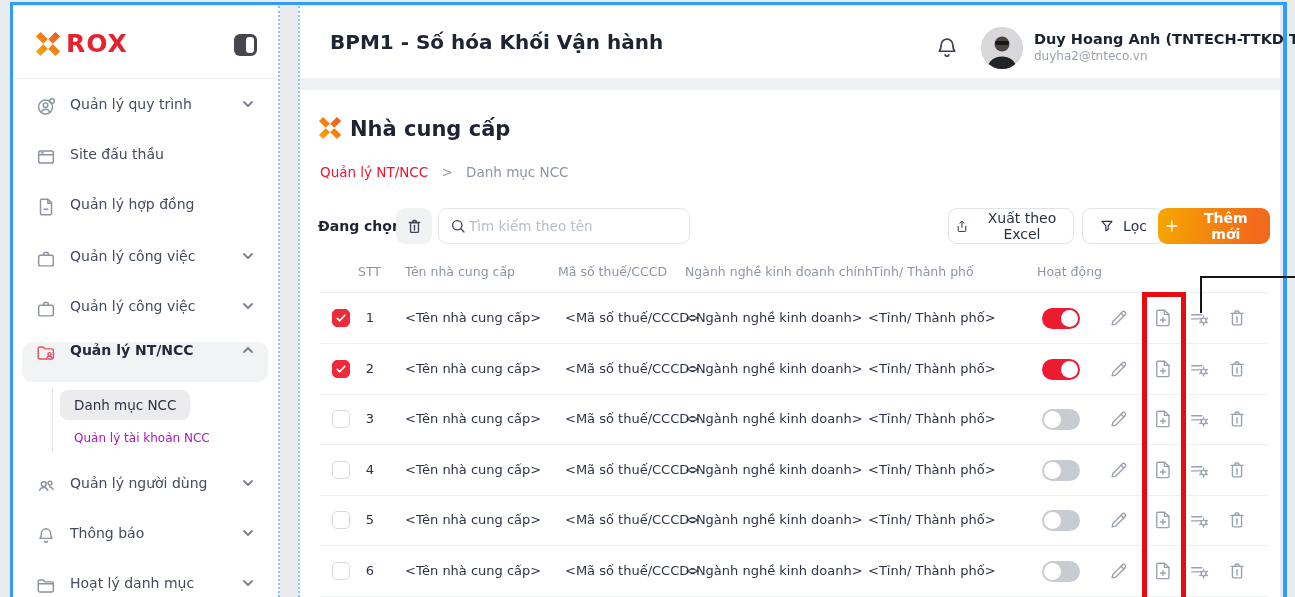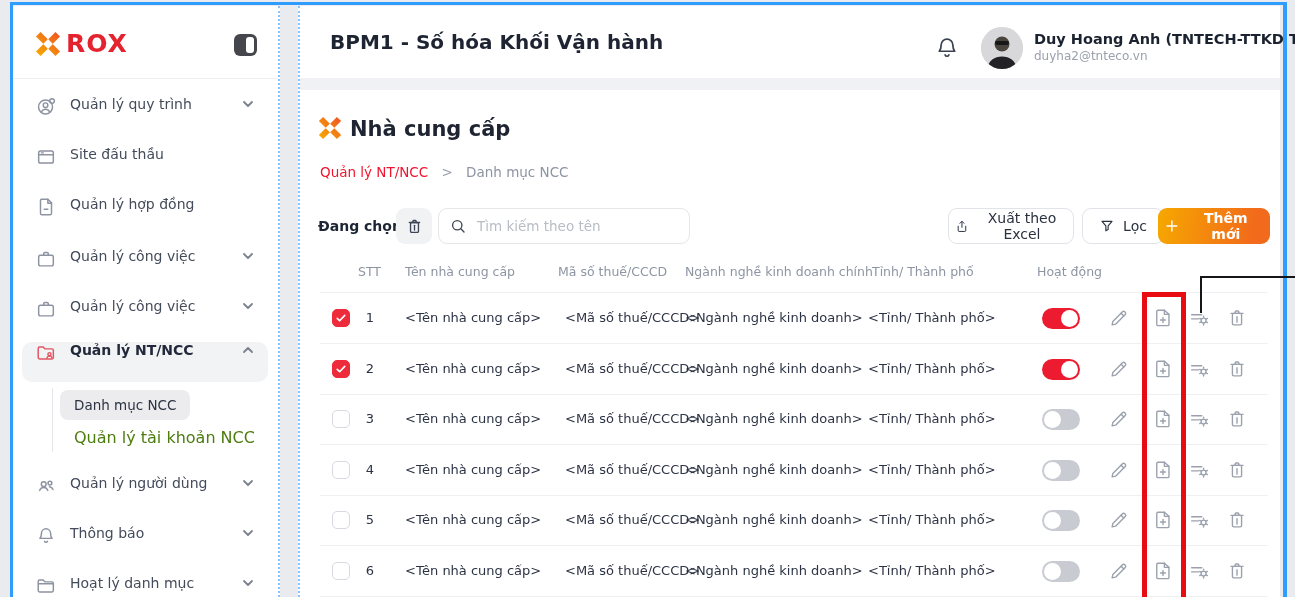--- a/index.html
+++ b/index.html
@@ -22,22 +22,22 @@
   .collapse-inner{position:absolute;right:3px;top:3px;bottom:3px;width:8px;background:#fff;border-radius:3px;}
   .side-divider{position:absolute;left:0;top:72px;width:100%;height:1px;background:#ededf0;}
   .nav-item{position:absolute;left:10px;right:10px;height:24px;display:flex;cursor:pointer;}
   .nav-item .nico{margin-left:13px;width:22px;height:22px;flex:none;}
   .nav-item .nlabel{margin-left:13px;font-size:14px;color:#444b5a;white-space:nowrap;}
   .nav-item .chev{margin-left:auto;margin-right:12px;width:16px;height:16px;flex:none;}
   .nav-item.active{top:336px;height:40px;background:#f2f3f5;border-radius:10px;}
   .nav-sub-line{position:absolute;left:40px;top:382px;width:1px;height:64px;background:#e4e6ea;}
   .nav-sub1{position:absolute;left:48px;top:384px;height:30px;line-height:30px;padding:0 14px;
     background:#ececee;border-radius:8px;font-size:13.5px;color:#2b3242;cursor:pointer;white-space:nowrap;}
-  .nav-sub2{position:absolute;left:62px;top:420px;height:24px;line-height:24px;font-size:16px;
-    color:#4d7c0f;cursor:pointer;white-space:nowrap;}
+  .nav-sub2{position:absolute;left:62px;top:420px;height:24px;line-height:24px;font-size:12px;
+    color:#a21caf;cursor:pointer;white-space:nowrap;}
   .ic{stroke:#8d93a0;fill:none;stroke-width:1.6;stroke-linecap:round;stroke-linejoin:round;}
   .ic-red{stroke:#e25563;}
   .chev path{stroke:#7b828e;stroke-width:1.8;fill:none;stroke-linecap:round;stroke-linejoin:round;}
 
   
   .main{position:absolute;left:298px;top:6px;width:982px;height:591px;background:#fff;
     border-left:2px dotted #85c4ff;box-sizing:border-box;z-index:5;}
   .app-title{position:absolute;left:30px;top:0;height:72px;line-height:72px;margin:0;
     font-size:20px;font-weight:700;color:#1e2431;white-space:nowrap;}
   .bell-btn{position:absolute;left:634px;top:29px;width:26px;height:26px;background:none;border:none;padding:0;cursor:pointer;}
@@ -53,21 +53,21 @@
   .breadcrumb{position:absolute;left:20px;top:156px;height:20px;line-height:20px;font-size:13.5px;text-align:right;}
   .crumb-link{color:#f0152f;font-weight:500;cursor:pointer;}
   .crumb-sep{color:#9aa1ad;margin:0 9px;}
   .crumb-current{color:#8d95a3;}
 
   .sel-text{position:absolute;left:18px;top:202px;height:36px;line-height:36px;font-size:14px;font-weight:600;color:#1d2434;}
   .trash-tool{position:absolute;left:96px;top:202px;width:36px;height:36px;background:#f1f2f4;border:none;border-radius:9px;
     display:flex;align-items:center;justify-content:center;cursor:pointer;padding:0;}
   .search-box{position:absolute;left:138px;top:202px;width:252px;height:36px;border:1px solid #e4e6ea;border-radius:9px;
     box-sizing:border-box;display:flex;align-items:center;padding:0 10px;background:#fff;}
-  .search-box input{border:none;outline:none;flex:1;font-size:13.5px;color:#2b3242;margin-left:8px;
+  .search-box input{border:none;outline:none;flex:1;font-size:13.5px;color:#2b3242;margin-left:0;
     font-family:"DejaVu Sans","Liberation Sans",sans-serif;background:transparent;}
   .search-box input::placeholder{color:#b7bdc6;}
   .btn{position:absolute;top:202px;height:36px;border-radius:9px;border:1px solid #e0e3e8;background:#fff;
     display:flex;align-items:center;justify-content:center;gap:8px;font-size:14px;font-weight:500;color:#2a3140;
     cursor:pointer;font-family:"DejaVu Sans","Liberation Sans",sans-serif;}
   .btn-export{left:648px;width:126px;}
   .btn-filter{left:782px;width:82px;}
   .btn-add{left:858px;width:112px;border:none;color:#fff;font-weight:600;
     background:linear-gradient(100deg,#f6a800 0%,#f26a1b 85%);}
 

